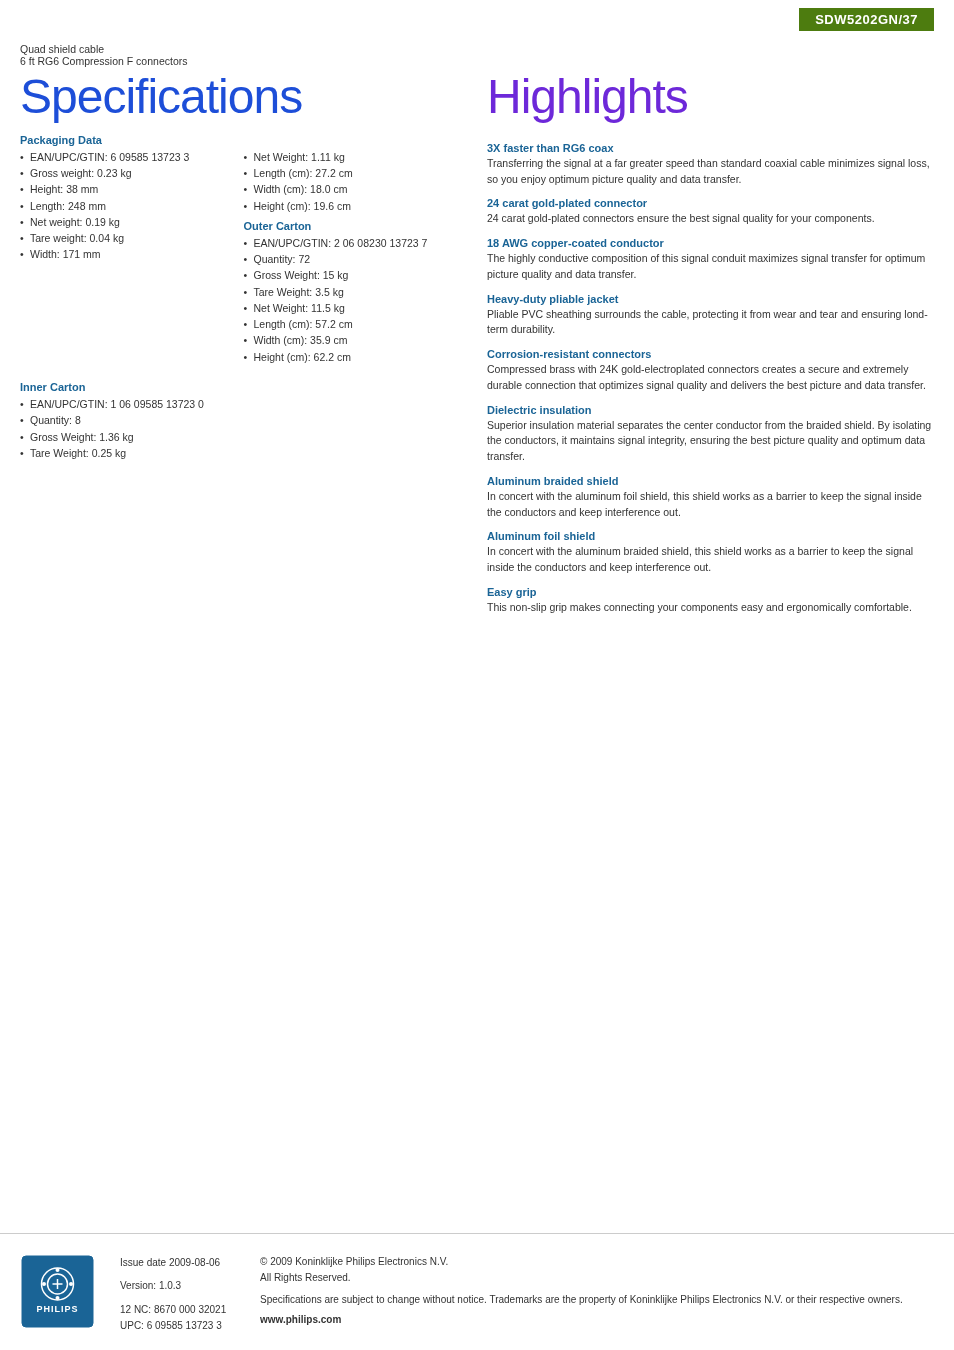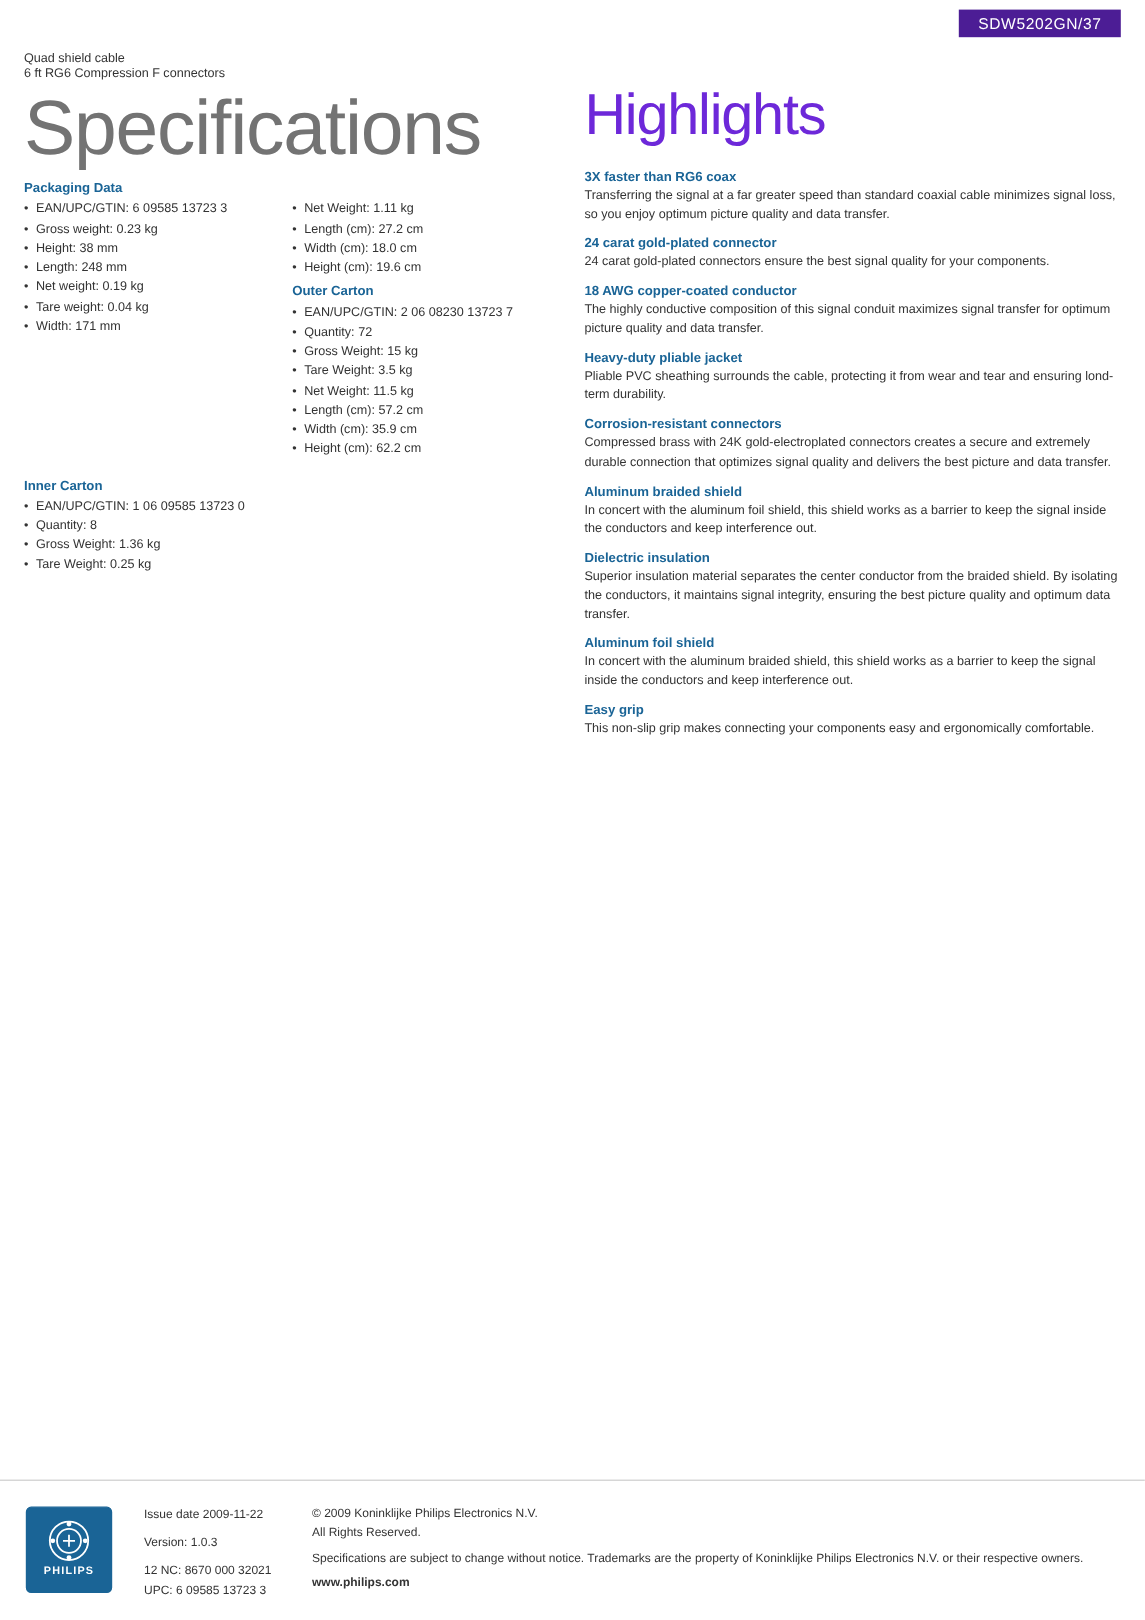--- a/index.html
+++ b/index.html
@@ -20,24 +20,24 @@
     }
 
     
     .header-bar {
       display: flex;
       justify-content: flex-end;
       padding: 8px 20px 4px 20px;
     }
 
     .model-badge {
-      background: #4c1d95;
+      background: #4d7c0f;
       color: #fff;
       font-size: 13px;
-      font-weight: normal;
+      font-weight: bold;
       padding: 4px 16px;
       letter-spacing: 0.5px;
     }
 
     
     .product-header {
       padding: 8px 4px 0 20px;
     }
 
     .product-title-line {
@@ -56,23 +56,23 @@
       padding-right: 20px;
     }
 
     .col-right {
       width: 50%;
       padding-left: 10px;
     }
 
     
     .spec-title {
-      font-size: 64px;
+      font-size: 48px;
       font-weight: normal;
-      color: #737373;
+      color: #1d4ed8;
       letter-spacing: -1px;
       line-height: 1.1;
       margin-bottom: 8px;
       margin-top: 4px;
     }
 
     
     .highlights-title {
       font-size: 48px;
       font-weight: normal;
@@ -281,26 +281,26 @@
       </div>
       <div class="highlight-item">
         <div class="highlight-title">Heavy-duty pliable jacket</div>
         <div class="highlight-text">Pliable PVC sheathing surrounds the cable, protecting it from wear and tear and ensuring lond-term durability.</div>
       </div>
       <div class="highlight-item">
         <div class="highlight-title">Corrosion-resistant connectors</div>
         <div class="highlight-text">Compressed brass with 24K gold-electroplated connectors creates a secure and extremely durable connection that optimizes signal quality and delivers the best picture and data transfer.</div>
       </div>
       <div class="highlight-item">
+        <div class="highlight-title">Dielectric insulation</div>
+        <div class="highlight-text">Superior insulation material separates the center conductor from the braided shield. By isolating the conductors, it maintains signal integrity, ensuring the best picture quality and optimum data transfer.</div>
+      </div>
+      <div class="highlight-item">
         <div class="highlight-title">Aluminum braided shield</div>
         <div class="highlight-text">In concert with the aluminum foil shield, this shield works as a barrier to keep the signal inside the conductors and keep interference out.</div>
-      </div>
-      <div class="highlight-item">
-        <div class="highlight-title">Dielectric insulation</div>
-        <div class="highlight-text">Superior insulation material separates the center conductor from the braided shield. By isolating the conductors, it maintains signal integrity, ensuring the best picture quality and optimum data transfer.</div>
       </div>
       <div class="highlight-item">
         <div class="highlight-title">Aluminum foil shield</div>
         <div class="highlight-text">In concert with the aluminum braided shield, this shield works as a barrier to keep the signal inside the conductors and keep interference out.</div>
       </div>
       <div class="highlight-item">
         <div class="highlight-title">Easy grip</div>
         <div class="highlight-text">This non-slip grip makes connecting your components easy and ergonomically comfortable.</div>
       </div>
     </div>
@@ -325,21 +325,21 @@
         <circle cx="51" cy="30" r="2" fill="white"></circle>
 
         <line x1="37.5" y1="25" x2="37.5" y2="35" stroke="white" stroke-width="1.5"></line>
         <line x1="32.5" y1="30" x2="42.5" y2="30" stroke="white" stroke-width="1.5"></line>
       </svg>
     </div>
 
     <div class="footer-meta">
       <div>
         <span>Issue date</span>
-        <span>2009-11-22</span>
+        <span>2009-08-06</span>
       </div>
       <div style="margin-top:6px;">
         <span>Version:</span>
         <span>1.0.3</span>
       </div>
       <div class="nc-upc">
         <div>
           <span>12 NC:</span>
           <span>8670 000 32021</span>
         </div>

